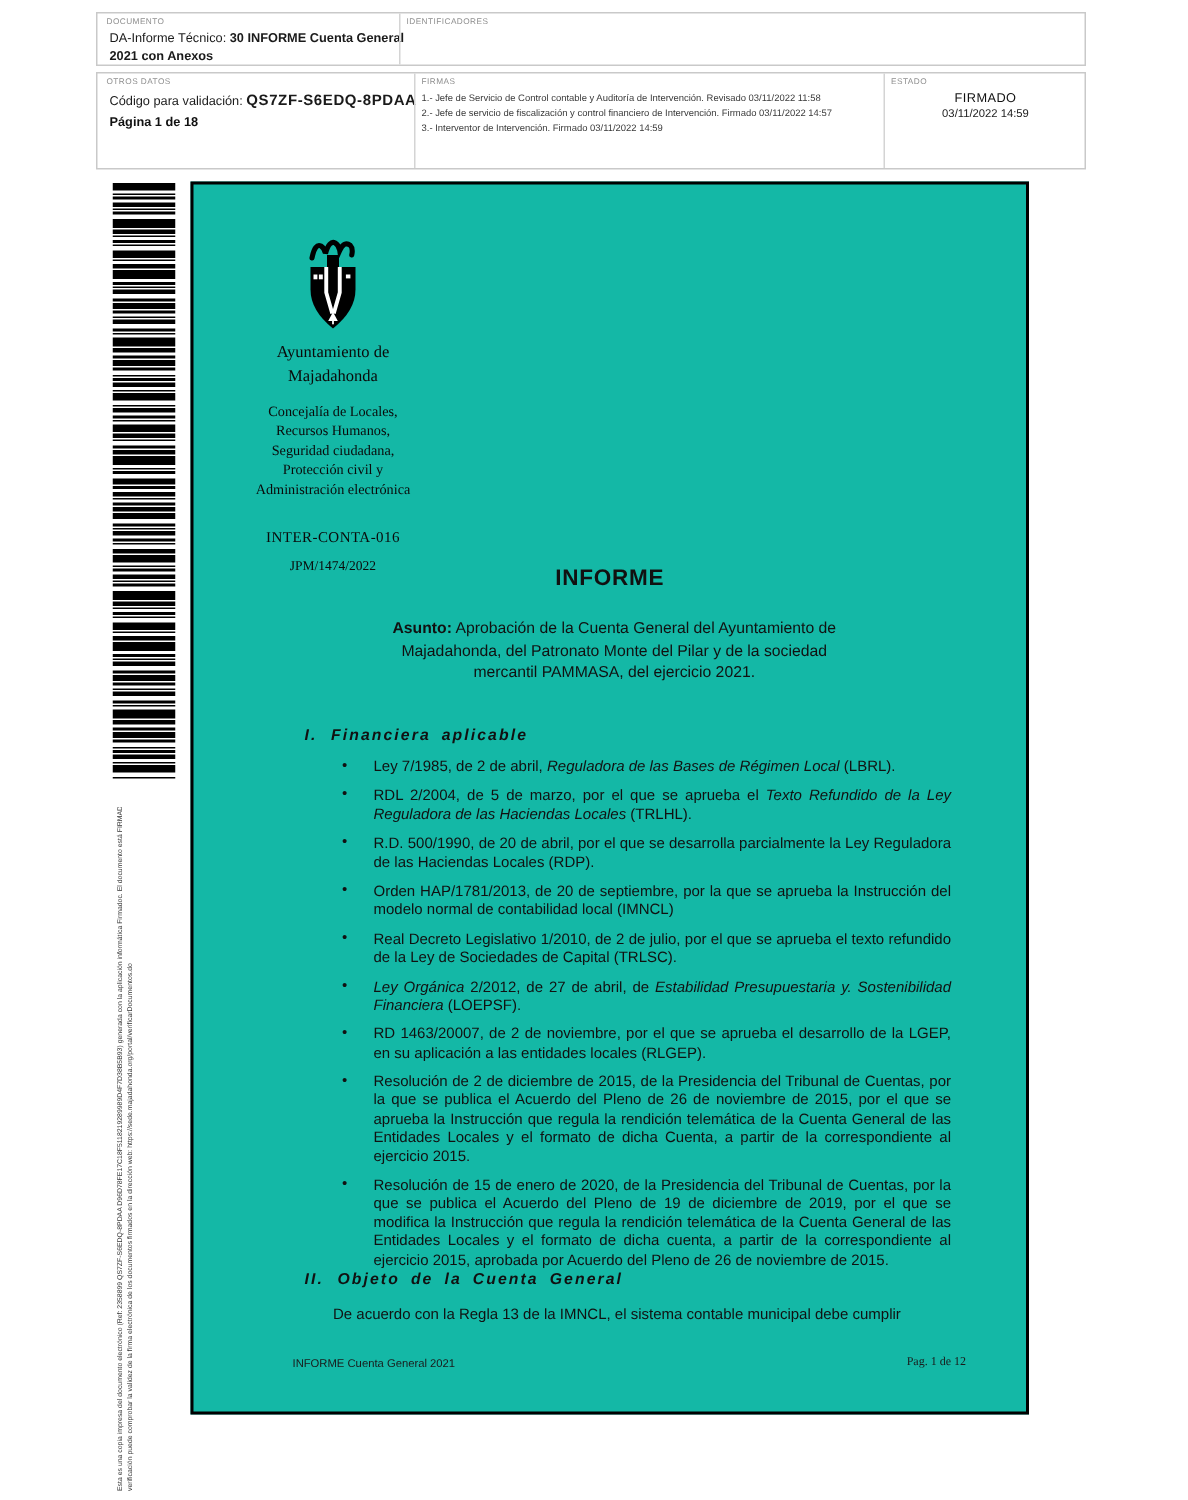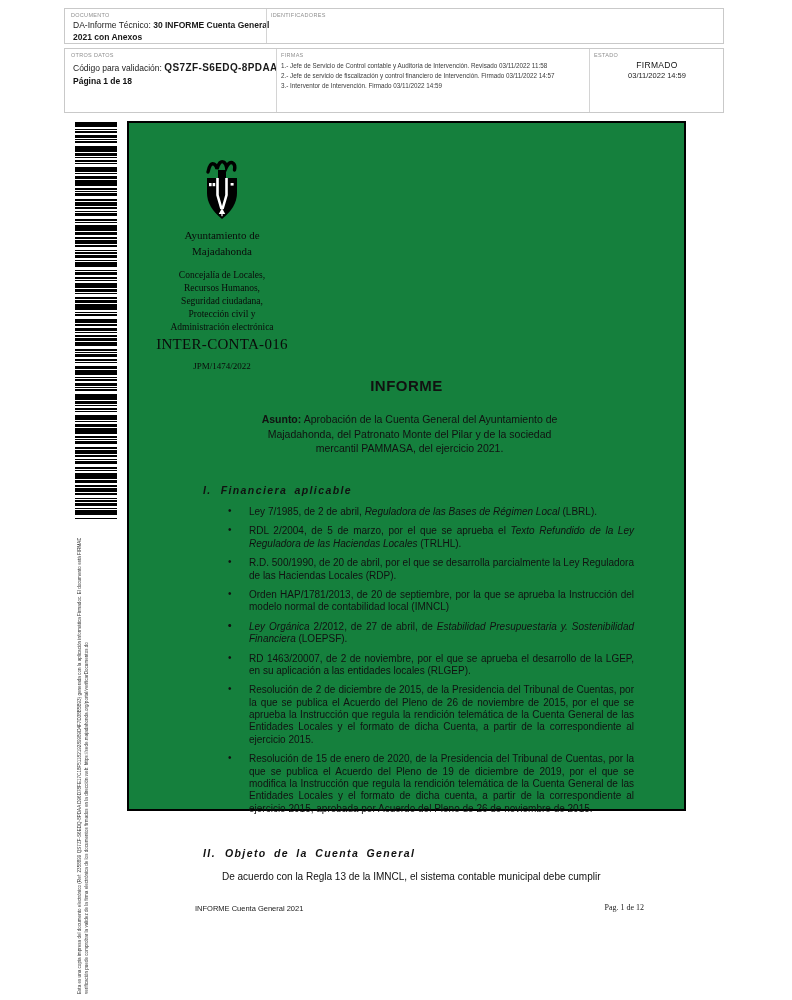--- a/index.html
+++ b/index.html
@@ -23,29 +23,29 @@
   .estado-date { margin-top:1px; font-size:7.5px; color:#222; }
 
   
   .barcode { position:absolute; left:75px; top:122px; width:42px; height:398px; overflow:hidden; }
   .side-rotated { position:absolute; left:77px; top:994px; width:456px; height:15px;
                   transform:rotate(-90deg); transform-origin:0 0;
                   font-size:4.6px; line-height:1.5; color:#333; overflow:hidden; }
   .side-rotated div { white-space:nowrap; }
 
   
-  .page { position:absolute; left:127px; top:121px; width:559px; height:690px;
-          border:2px solid #000; background:#15803d; }
+  .page { position:absolute; left:127px; top:121px; width:559px; height:822px;
+          border:2px solid #000; background:#14b8a6; }
 
   .inst { position:absolute; left:23px; top:34px; width:140px; text-align:center;
           font-family:"Liberation Serif", serif; color:#0a0a0a; }
   .inst svg { display:block; margin:0 auto; }
   .inst-name { font-size:11px; line-height:1.45; margin-top:5px; }
   .inst-dept { font-size:9.5px; line-height:1.38; margin-top:9px; }
-  .inst-ref1 { font-size:15px; margin-top:2px; letter-spacing:.3px; }
+  .inst-ref1 { font-size:10px; margin-top:19px; letter-spacing:.3px; }
   .inst-ref2 { font-size:9px; margin-top:8px; }
 
   .doc-title { position:absolute; left:0; top:254px; width:100%; text-align:center;
                font-size:15px; font-weight:bold; letter-spacing:.5px; }
   .subject { position:absolute; left:103px; top:289px; width:355px; text-align:center;
              font-size:10.5px; line-height:1.4; }
   .subject .blab { font-weight:bold; }
 
   .sec-h { position:absolute; font-size:10.5px; font-weight:bold; font-style:italic;
            letter-spacing:1.4px; word-spacing:3px; }
@@ -241,21 +241,21 @@
 
     <div class="sec-h h1">
       <span class="num">I.</span><span>Financiera aplicable</span>
     </div>
 
     <ul class="bullets">
         <li><span class="marker">•</span><span>Ley 7/1985, de 2 de abril, </span><span class="it">Reguladora de las Bases de Régimen Local</span><span> (LBRL).</span></li>
         <li><span class="marker">•</span><span>RDL 2/2004, de 5 de marzo, por el que se aprueba el </span><span class="it">Texto Refundido de la Ley Reguladora de las Haciendas Locales</span><span> (TRLHL).</span></li>
         <li><span class="marker">•</span><span>R.D. 500/1990, de 20 de abril, por el que se desarrolla parcialmente la Ley Reguladora de las Haciendas Locales (RDP).</span></li>
         <li><span class="marker">•</span><span>Orden HAP/1781/2013, de 20 de septiembre, por la que se aprueba la Instrucción del modelo normal de contabilidad local (IMNCL)</span></li>
-        <li><span class="marker">•</span></li>
+        <li><span class="marker">•</span><span>Real Decreto Legislativo 1/2010, de 2 de julio, por el que se aprueba el texto refundido de la Ley de Sociedades de Capital (TRLSC).</span></li>
         <li><span class="marker">•</span><span class="it">Ley Orgánica</span><span> 2/2012, de 27 de abril, de </span><span class="it">Estabilidad Presupuestaria y. Sostenibilidad Financiera</span><span> (LOEPSF).</span></li>
         <li><span class="marker">•</span><span>RD 1463/20007, de 2 de noviembre, por el que se aprueba el desarrollo de la LGEP, en su aplicación a las entidades locales (RLGEP).</span></li>
         <li><span class="marker">•</span><span>Resolución de 2 de diciembre de 2015, de la Presidencia del Tribunal de Cuentas, por la que se publica el Acuerdo del Pleno de 26 de noviembre de 2015, por el que se aprueba la Instrucción que regula la rendición telemática de la Cuenta General de las Entidades Locales y el formato de dicha Cuenta, a partir de la correspondiente al ejercicio 2015.</span></li>
         <li><span class="marker">•</span><span>Resolución de 15 de enero de 2020, de la Presidencia del Tribunal de Cuentas, por la que se publica el Acuerdo del Pleno de 19 de diciembre de 2019, por el que se modifica la Instrucción que regula la rendición telemática de la Cuenta General de las Entidades Locales y el formato de dicha cuenta, a partir de la correspondiente al ejercicio 2015, aprobada por Acuerdo del Pleno de 26 de noviembre de 2015.</span></li>
       </ul>
 
     <div class="sec-h h2">
       <span class="num">II.</span><span>Objeto de la Cuenta General</span>
     </div>
 

